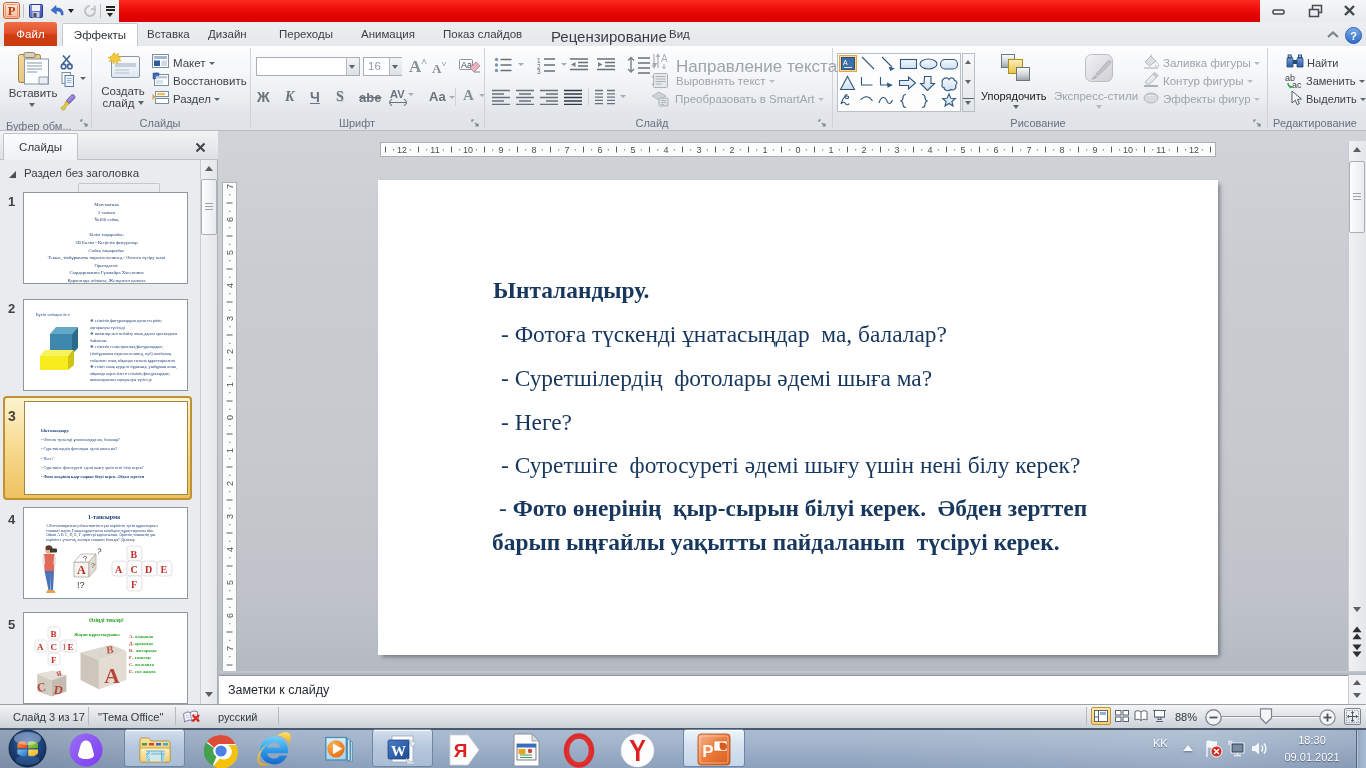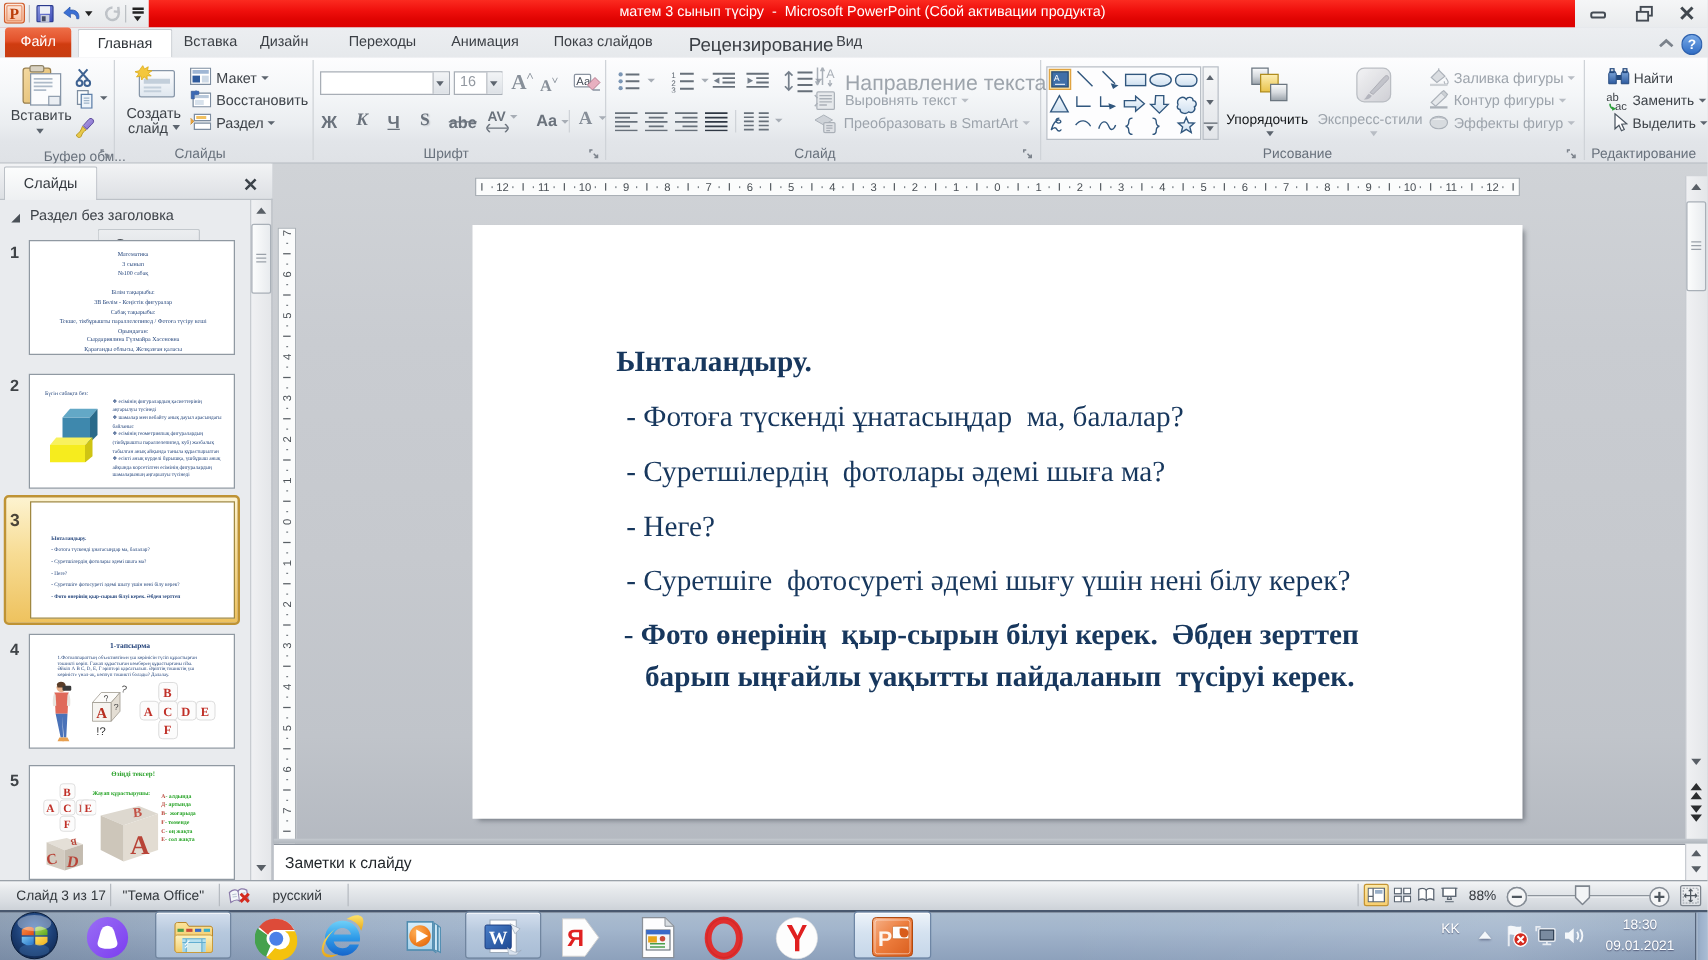--- a/index.html
+++ b/index.html
@@ -45,36 +45,35 @@
 </svg>
 <div style="left:68px;top:9px;width:0;height:0;border-left:3.5px solid transparent;border-right:3.5px solid transparent;border-top:4px solid #222;"></div>
 <svg class="pos" style="left:82px;top:3px;" width="16" height="16" viewBox="0 0 16 16" opacity="0.55">
   <path d="M8 3 a5 5 0 1 0 4.6 3.1 M12.6 2.5 l0.4 4 l-4 -0.4" fill="none" stroke="#9aa0a8" stroke-width="2"></path>
 </svg>
 <div style="left:100px;top:4px;width:1px;height:14px;background:#bcc0c4;"></div>
 <div style="left:106px;top:6px;width:9px;height:1.5px;background:#222;"></div>
 <div style="left:106px;top:9px;width:9px;height:1.5px;background:#222;"></div>
 <div style="left:107px;top:13px;width:0;height:0;border-left:3.5px solid transparent;border-right:3.5px solid transparent;border-top:4px solid #222;"></div>
 
-<div class="t" style="left:460px;top:4px;width:460px;text-align:center;color:#fff;font-size:11.5px;">матем 3 сынып түсіру&nbsp; -&nbsp; Microsoft PowerPoint (Сбой активации продукта)</div>
 
 <svg class="pos" style="left:1268px;top:4px;" width="21" height="13" viewBox="0 0 21 13">
       <rect x="5" y="6" width="11" height="4" rx="1.5" fill="none" stroke="#444b54" stroke-width="1.6"></rect>
     </svg>
 <svg class="pos" style="left:1305px;top:3px;" width="21" height="15" viewBox="0 0 21 15">
       <rect x="7.5" y="2.5" width="9" height="7" fill="none" stroke="#444b54" stroke-width="1.5"></rect>
       <rect x="4.5" y="6.5" width="9" height="7" fill="#eceef0" stroke="#444b54" stroke-width="1.5"></rect>
     </svg>
 <svg class="pos" style="left:1338px;top:3px;" width="23" height="15" viewBox="0 0 23 15">
       <path d="M7 3 L16 12 M16 3 L7 12" stroke="#41484f" stroke-width="2.4"></path>
     </svg>
 
 <div style="left:0;top:22px;width:1366px;height:24px;background:linear-gradient(180deg,#eceef1,#e6e9ec);"></div>
 <div style="left:4px;top:22px;width:53px;height:24px;background:linear-gradient(180deg,#ee6f48 0%,#e2512a 45%,#d03c10 55%,#c63d12 100%);border-radius:3px 3px 0 0;color:#fff;font-size:11.5px;text-align:center;line-height:24px;">Файл</div>
-<div style="left:62px;top:23px;width:76px;height:23px;background:#fff;border:1px solid #c6cacf;border-bottom:none;border-radius:2px 2px 0 0;color:#2e3338;font-size:11.5px;text-align:center;line-height:22px;">Главная</div>
+<div style="left:62px;top:23px;width:76px;height:23px;background:#fff;border:1px solid #c6cacf;border-bottom:none;border-radius:2px 2px 0 0;color:#2e3338;font-size:11.5px;text-align:center;line-height:22px;">Эффекты</div>
 <div class="t" style="left:147px;top:28px;font-size:11.5px;color:#3b3f45;">Вставка</div>
 <div class="t" style="left:208px;top:28px;font-size:11.5px;color:#3b3f45;">Дизайн</div>
 <div class="t" style="left:279px;top:28px;font-size:11.5px;color:#3b3f45;">Переходы</div>
 <div class="t" style="left:361px;top:28px;font-size:11.5px;color:#3b3f45;">Анимация</div>
 <div class="t" style="left:443px;top:28px;font-size:11.5px;color:#3b3f45;">Показ слайдов</div>
 <div class="t" style="left:551px;top:28px;font-size:15px;color:#3b3f45;">Рецензирование</div>
 <div class="t" style="left:669px;top:28px;font-size:11.5px;color:#3b3f45;">Вид</div>
 
 <svg class="pos" style="left:1326px;top:30px;" width="14" height="10" viewBox="0 0 14 10">
       <path d="M2 7 L7 2.5 L12 7" fill="none" stroke="#7b828b" stroke-width="2.2"></path>
@@ -89,21 +88,21 @@
       </defs>
   <text x="8.5" y="12.5" font-size="11" font-weight="bold" fill="#fff" text-anchor="middle">?</text>
 </svg>
 
 <div style="left:0;top:46px;width:1366px;height:85px;background:linear-gradient(180deg,#fdfdfe 0%,#f4f6f8 35%,#eaedf0 65%,#e2e5e9 80%,#dfe2e6 100%);border-bottom:1px solid #b7bcc2;"></div>
 <div style="left:91px;top:48px;width:1px;height:80px;background:#cfd3d8;"></div>
 <div style="left:250px;top:48px;width:1px;height:80px;background:#cfd3d8;"></div>
 <div style="left:484px;top:48px;width:1px;height:80px;background:#cfd3d8;"></div>
 <div style="left:832px;top:48px;width:1px;height:80px;background:#cfd3d8;"></div>
 <div style="left:1267px;top:48px;width:1px;height:80px;background:#cfd3d8;"></div>
-<div class="t" style="left:6px;top:120px;font-size:11px;color:#68717c;margin-left:29px;">Буфер обм...</div>
+<div class="t" style="left:6px;top:120px;font-size:11px;color:#68717c;">Буфер обм...</div>
 <div class="t" style="left:115px;top:117px;width:90px;text-align:center;font-size:11px;color:#68717c;">Слайды</div>
 <div class="t" style="left:310px;top:117px;width:94px;text-align:center;font-size:11px;color:#68717c;">Шрифт</div>
 <div class="t" style="left:605px;top:117px;width:94px;text-align:center;font-size:11px;color:#68717c;">Слайд</div>
 <div class="t" style="left:991px;top:117px;width:94px;text-align:center;font-size:11px;color:#68717c;">Рисование</div>
 <div class="t" style="left:1268px;top:117px;width:94px;text-align:center;font-size:11px;color:#68717c;">Редактирование</div>
 
 <svg class="pos" style="left:80px;top:119px;" width="9" height="9" viewBox="0 0 9 9">
       <path d="M1 3 L1 1 L3 1 M4 4 L7 7 M7 4.5 L7 7 L4.5 7" fill="none" stroke="#7c838c" stroke-width="1.2"></path>
     </svg>
 <svg class="pos" style="left:471px;top:119px;" width="9" height="9" viewBox="0 0 9 9">
@@ -706,21 +705,21 @@
       <path d="M0.5 0 L11.5 0 L6 7 Z M0.5 8.5 L11.5 8.5 L6 15.5 Z" fill="#2b2d2f"></path>
     </svg>
 
 <div style="left:378px;top:180px;width:840px;height:475px;background:#fff;box-shadow:3px 3px 4px -1px rgba(70,76,86,.6);"></div>
 <div class="t" style="left:493px;top:277px;font-family:'Liberation Serif',serif;font-weight:bold;font-size:23.4px;color:#17375d;">Ынталандыру.</div>
 <div class="t" style="left:501px;top:321px;font-family:'Liberation Serif',serif;font-size:23.4px;color:#17375d;">- Фотоға түскенді ұнатасыңдар&nbsp; ма, балалар?</div>
 <div class="t" style="left:501px;top:365px;font-family:'Liberation Serif',serif;font-size:23.4px;color:#17375d;">- Суретшілердің&nbsp; фотолары әдемі шыға ма?</div>
 <div class="t" style="left:501px;top:409px;font-family:'Liberation Serif',serif;font-size:23.4px;color:#17375d;">- Неге?</div>
 <div class="t" style="left:501px;top:452px;font-family:'Liberation Serif',serif;font-size:23.4px;color:#17375d;">- Суретшіге&nbsp; фотосуреті әдемі шығу үшін нені білу керек?</div>
 <div class="t" style="left:499px;top:495px;font-family:'Liberation Serif',serif;font-size:23.4px;color:#17375d;">- <b>Фото өнерінің&nbsp; қыр-сырын білуі керек.&nbsp; Әбден зерттеп</b></div>
-<div class="t" style="left:492px;top:529px;font-family:'Liberation Serif',serif;font-weight:bold;font-size:23.4px;color:#17375d;margin-left:24px;">барып ыңғайлы уақытты пайдаланып&nbsp; түсіруі керек.</div>
+<div class="t" style="left:492px;top:529px;font-family:'Liberation Serif',serif;font-weight:bold;font-size:23.4px;color:#17375d;">барып ыңғайлы уақытты пайдаланып&nbsp; түсіруі керек.</div>
 
 <div style="left:219px;top:671px;width:1147px;height:4px;background:linear-gradient(180deg,#c4c9cf,#aeb4bb);"></div>
 <div style="left:219px;top:675px;width:1129px;height:29px;background:#fff;border-top:1px solid #8e959e;"></div>
 <div class="t" style="left:228px;top:683px;font-size:12.5px;color:#1f2428;">Заметки к слайду</div>
 <div style="left:1348px;top:675px;width:18px;height:29px;background:#f0f1f3;border-left:1px solid #c8ccd1;"></div>
 <div style="left:1353px;top:680px;width:0;height:0;border-left:4.5px solid transparent;border-right:4.5px solid transparent;border-bottom:5.5px solid #595f66;"></div>
 <div style="left:1353px;top:693px;width:0;height:0;border-left:4.5px solid transparent;border-right:4.5px solid transparent;border-top:5.5px solid #595f66;"></div>
 
 <div style="left:0;top:704px;width:1366px;height:24px;background:linear-gradient(180deg,#f4f5f7 0%,#e6e9ec 30%,#d9dde2 70%,#cdd2d8 100%);border-top:1px solid #9aa1a9;"></div>
 <div class="t" style="left:13px;top:711px;font-size:11px;color:#33383d;">Слайд 3 из 17</div>

